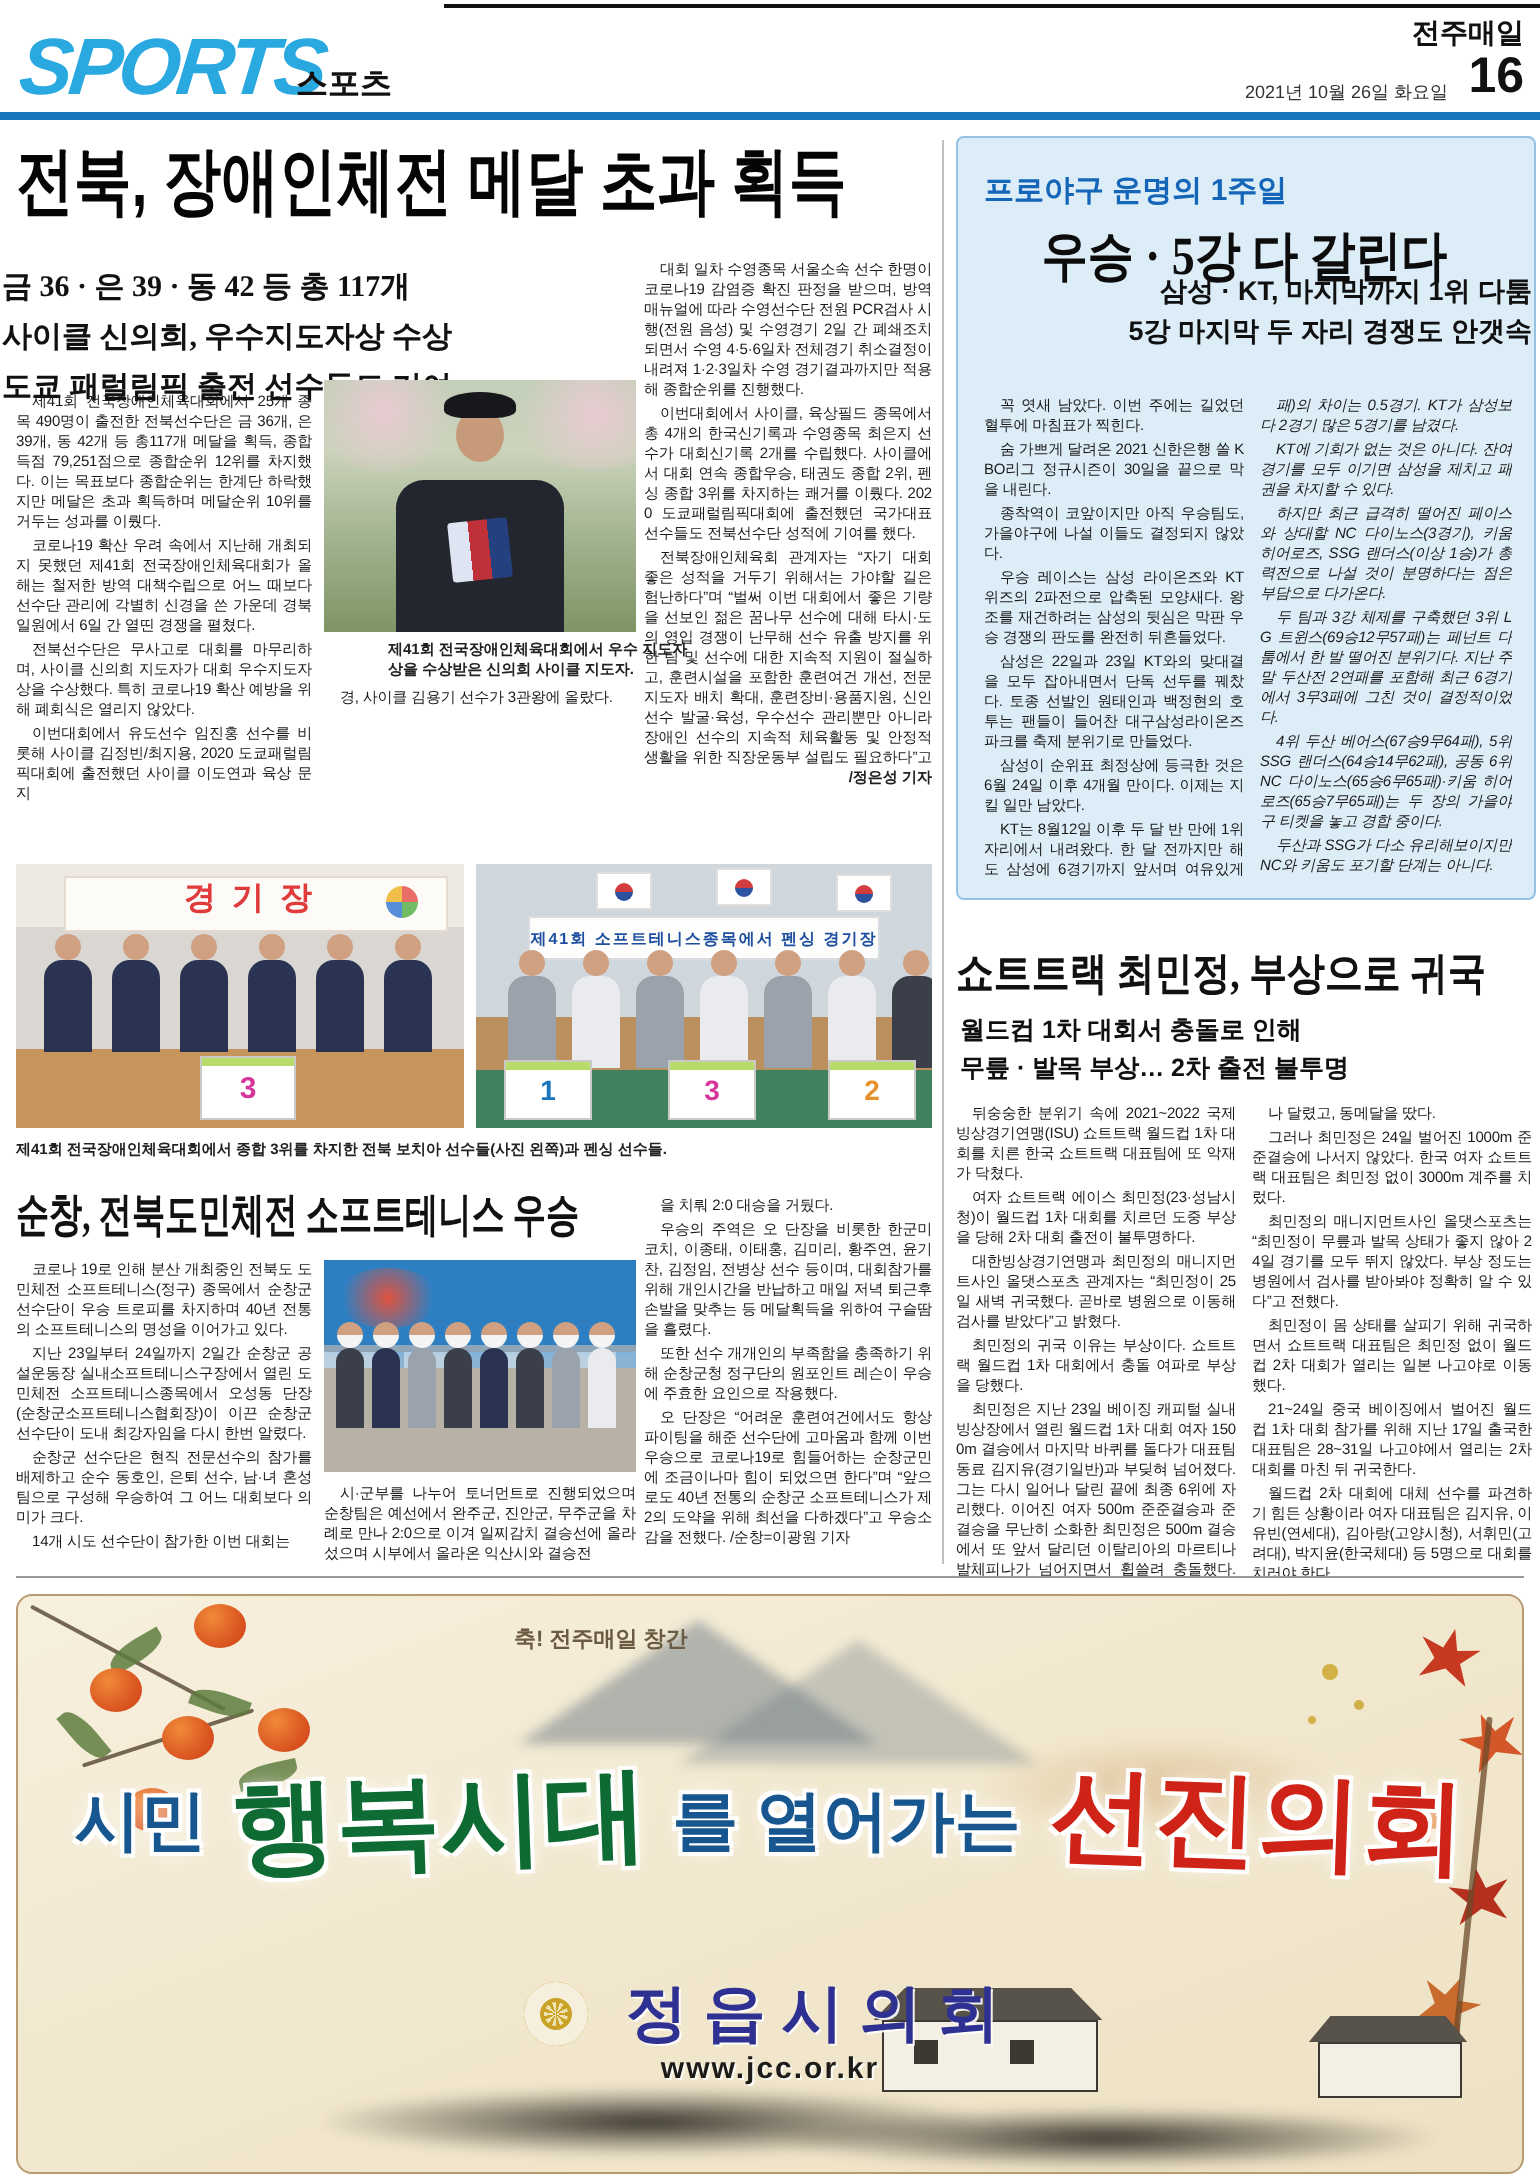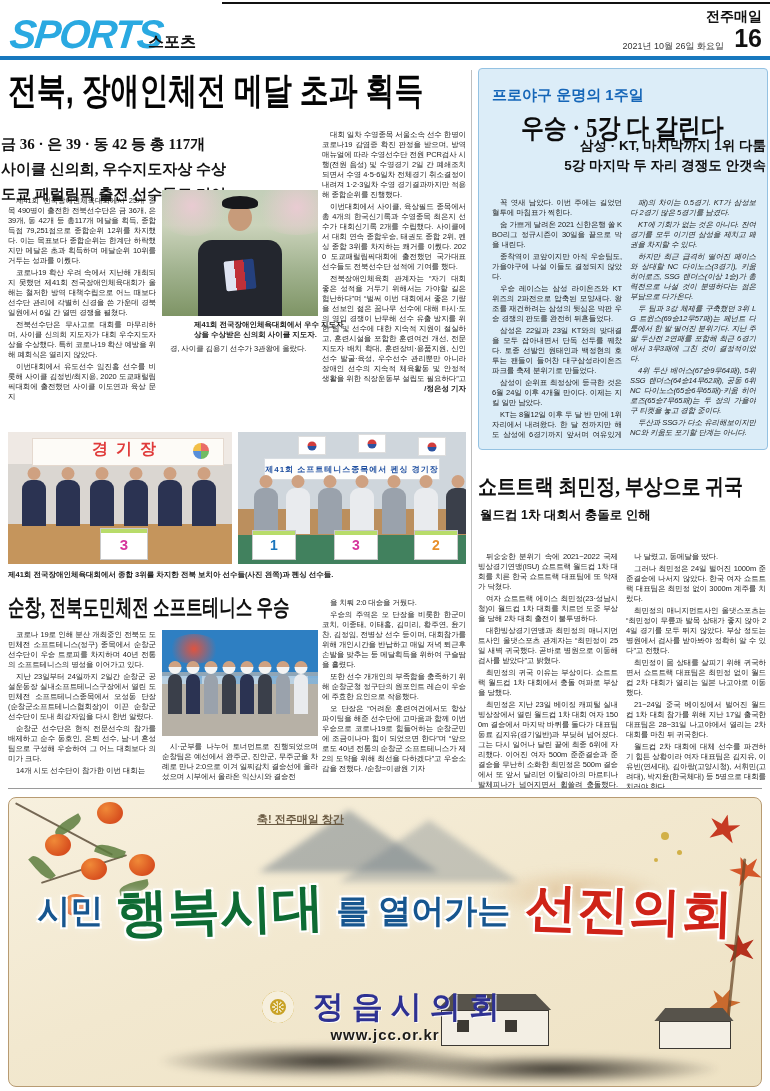--- a/index.html
+++ b/index.html
@@ -100,21 +100,21 @@
   .st-deck div { font-size:12.5px; font-weight:900; line-height:19px; color:#101010; }
 
   
   .tn-head { left:8px; top:592px; width:460px; }
   .tn-head span { display:inline-block; font-family:"Liberation Serif",serif; font-weight:700;
                   font-size:23px; white-space:nowrap; transform:scaleX(0.72); transform-origin:left center; }
 
   
   .ad { left:8px; top:797px; width:752px; height:288px; border:1px solid #b89b72; border-radius:8px;
         background:linear-gradient(160deg,#f7f0de 0%, #f2e8cf 45%, #eee2c4 100%); overflow:hidden; }
-  .ad-top { position:absolute; left:248px; top:14px; font-size:11px; font-weight:700; color:#6b5b43;text-decoration:underline; }
+  .ad-top { position:absolute; left:248px; top:14px; font-size:11px; font-weight:700; color:#6b5b43; }
   .slogan { position:absolute; left:0; right:0; top:78px; text-align:center; white-space:nowrap;
             text-shadow:2px 2px 0 rgba(255,255,255,.95), -2px -2px 0 rgba(255,255,255,.95),
                         2px -2px 0 rgba(255,255,255,.95), -2px 2px 0 rgba(255,255,255,.95),
                         0 0 10px rgba(255,255,255,.9); }
   .sl-blue  { color:#17568f; font-size:33px; font-weight:900; vertical-align:middle; }
   .sl-green { color:#0e6b34; font-size:52px; font-weight:900; font-family:"Liberation Serif",serif;
               display:inline-block; transform:rotate(-2deg); margin:0 8px; vertical-align:middle; }
   .sl-red   { color:#cf2318; font-size:52px; font-weight:900; font-family:"Liberation Serif",serif;
               display:inline-block; transform:rotate(2deg); margin-left:10px; vertical-align:middle; }
   .org-row { position:absolute; left:0; right:0; top:188px; text-align:center; }
@@ -294,20 +294,21 @@
       <p>KT에 기회가 없는 것은 아니다. 잔여경기를 모두 이기면 삼성을 제치고 패권을 차지할 수 있다.</p>
       <p>하지만 최근 급격히 떨어진 페이스와 상대할 NC 다이노스(3경기), 키움 히어로즈, SSG 랜더스(이상 1승)가 총력전으로 나설 것이 분명하다는 점은 부담으로 다가온다.</p>
       <p>두 팀과 3강 체제를 구축했던 3위 LG 트윈스(69승12무57패)는 페넌트 다툼에서 한 발 떨어진 분위기다. 지난 주말 두산전 2연패를 포함해 최근 6경기에서 3무3패에 그친 것이 결정적이었다.</p>
       <p>4위 두산 베어스(67승9무64패), 5위 SSG 랜더스(64승14무62패), 공동 6위 NC 다이노스(65승6무65패)·키움 히어로즈(65승7무65패)는 두 장의 가을야구 티켓을 놓고 경합 중이다.</p>
       <p>두산과 SSG가 다소 유리해보이지만 NC와 키움도 포기할 단계는 아니다.</p>
     </div>
 
   <div class="abs st-head"><span>쇼트트랙 최민정, 부상으로 귀국</span></div>
   <div class="abs st-deck">
       <div>월드컵 1차 대회서 충돌로 인해</div>
+      <div>무릎 · 발목 부상… 2차 출전 불투명</div>
     </div>
   <div class="col" style="left:478px; top:552px; width:140px; height:236px;">
       <p>뒤숭숭한 분위기 속에 2021~2022 국제빙상경기연맹(ISU) 쇼트트랙 월드컵 1차 대회를 치른 한국 쇼트트랙 대표팀에 또 악재가 닥쳤다.</p>
       <p>여자 쇼트트랙 에이스 최민정(23·성남시청)이 월드컵 1차 대회를 치르던 도중 부상을 당해 2차 대회 출전이 불투명하다.</p>
       <p>대한빙상경기연맹과 최민정의 매니지먼트사인 올댓스포츠 관계자는 “최민정이 25일 새벽 귀국했다. 곧바로 병원으로 이동해 검사를 받았다”고 밝혔다.</p>
       <p>최민정의 귀국 이유는 부상이다. 쇼트트랙 월드컵 1차 대회에서 충돌 여파로 부상을 당했다.</p>
       <p>최민정은 지난 23일 베이징 캐피털 실내빙상장에서 열린 월드컵 1차 대회 여자 1500m 결승에서 마지막 바퀴를 돌다가 대표팀 동료 김지유(경기일반)과 부딪혀 넘어졌다. 그는 다시 일어나 달린 끝에 최종 6위에 자리했다. 이어진 여자 500m 준준결승과 준결승을 무난히 소화한 최민정은 500m 결승에서 또 앞서 달리던 이탈리아의 마르티나 발체피나가 넘어지면서 휩쓸려 충돌했다. 최민정은 다시 일어</p>
     </div>
   <div class="col" style="left:626px; top:552px; width:140px; height:236px;">
       <p>나 달렸고, 동메달을 땄다.</p>

